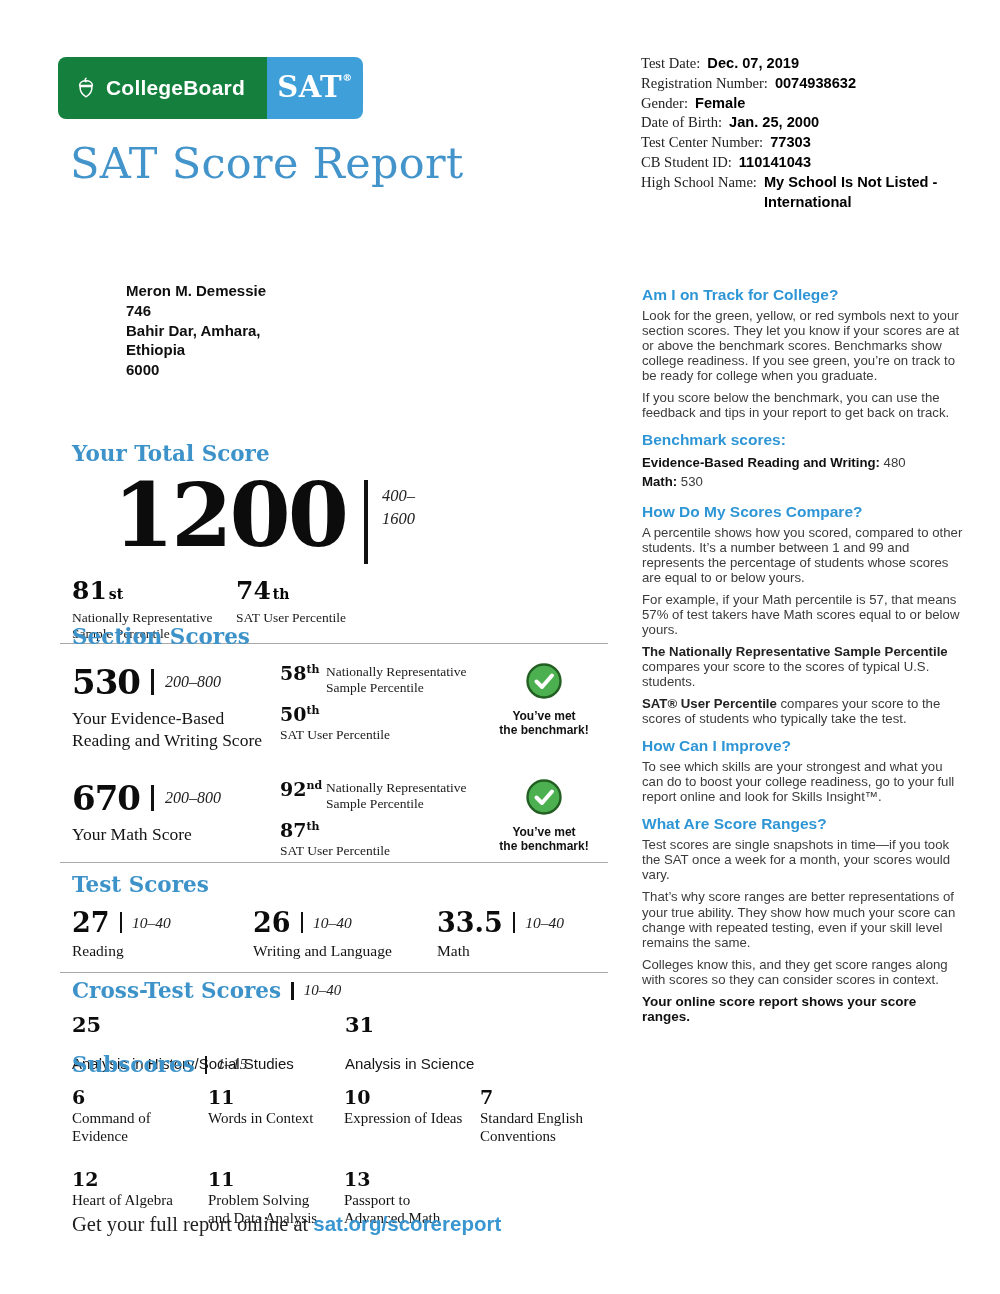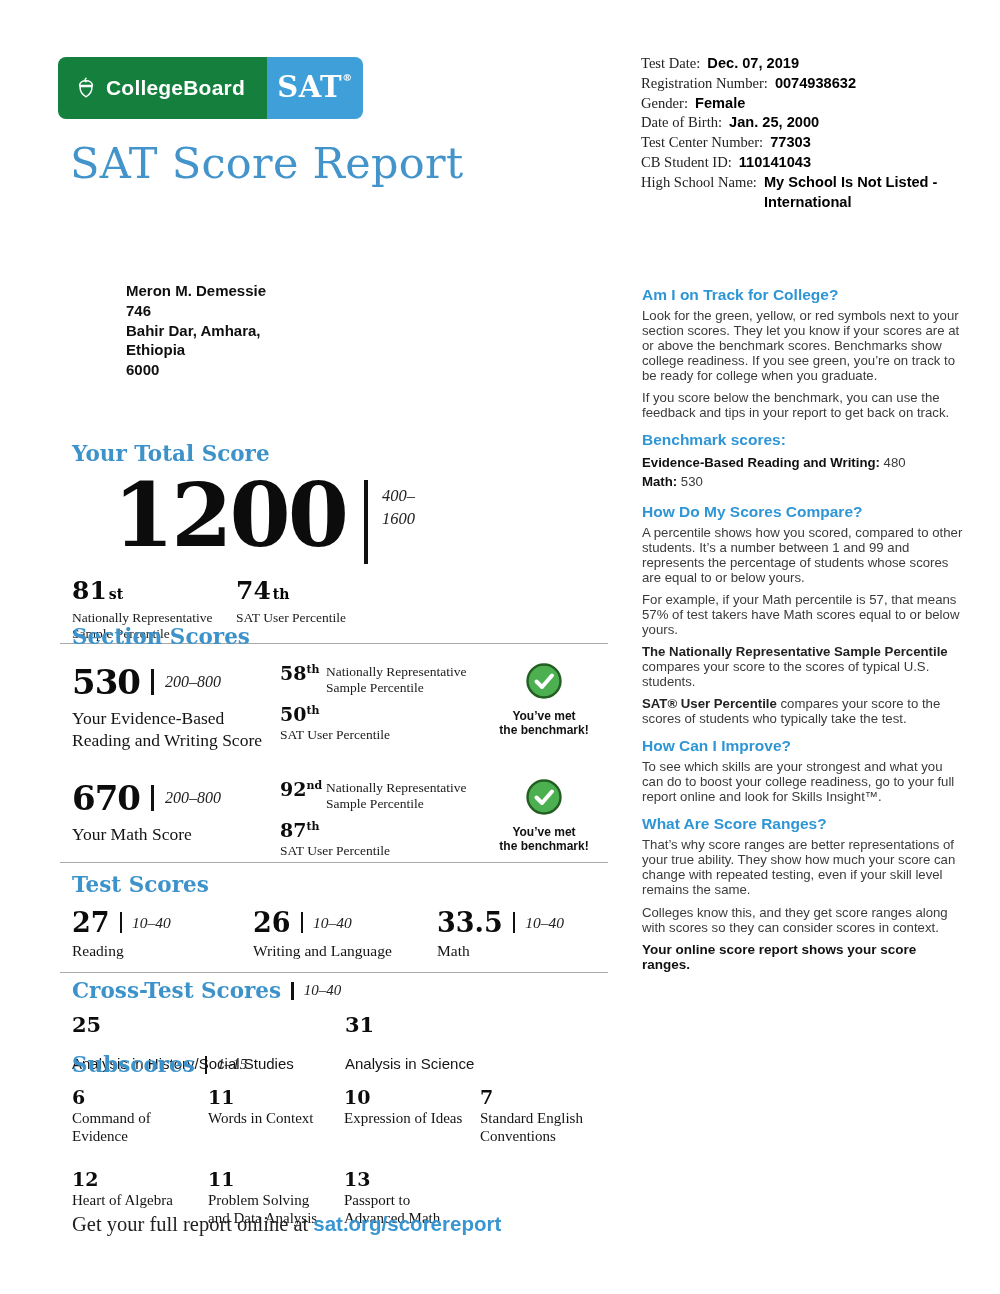--- a/index.html
+++ b/index.html
@@ -340,18 +340,19 @@
     <div class="sb-h">How Do My Scores Compare?</div>
     <p class="sb-p">A percentile shows how you scored, compared to other students. It’s a number between 1 and 99 and represents the percentage of students whose scores are equal to or below yours.</p>
     <p class="sb-p">For example, if your Math percentile is 57, that means 57% of test takers have Math scores equal to or below yours.</p>
     <p class="sb-p"><b>The Nationally Representative Sample Percentile</b><span> compares your score to the scores of typical U.S. students.</span></p>
     <p class="sb-p"><b>SAT® User Percentile</b><span> compares your score to the scores of students who typically take the test.</span></p>
 
     <div class="sb-h">How Can I Improve?</div>
     <p class="sb-p">To see which skills are your strongest and what you can do to boost your college readiness, go to your full report online and look for Skills Insight™.</p>
 
     <div class="sb-h">What Are Score Ranges?</div>
+    <p class="sb-p">Test scores are single snapshots in time—if you took the SAT once a week for a month, your scores would vary.</p>
     <p class="sb-p">That’s why score ranges are better representations of your true ability. They show how much your score can change with repeated testing, even if your skill level remains the same.</p>
     <p class="sb-p">Colleges know this, and they get score ranges along with scores so they can consider scores in context.</p>
     <div class="sb-strong">Your online score report shows your score ranges.</div>
   </div>
 
 </div>
 
 </body></html>

